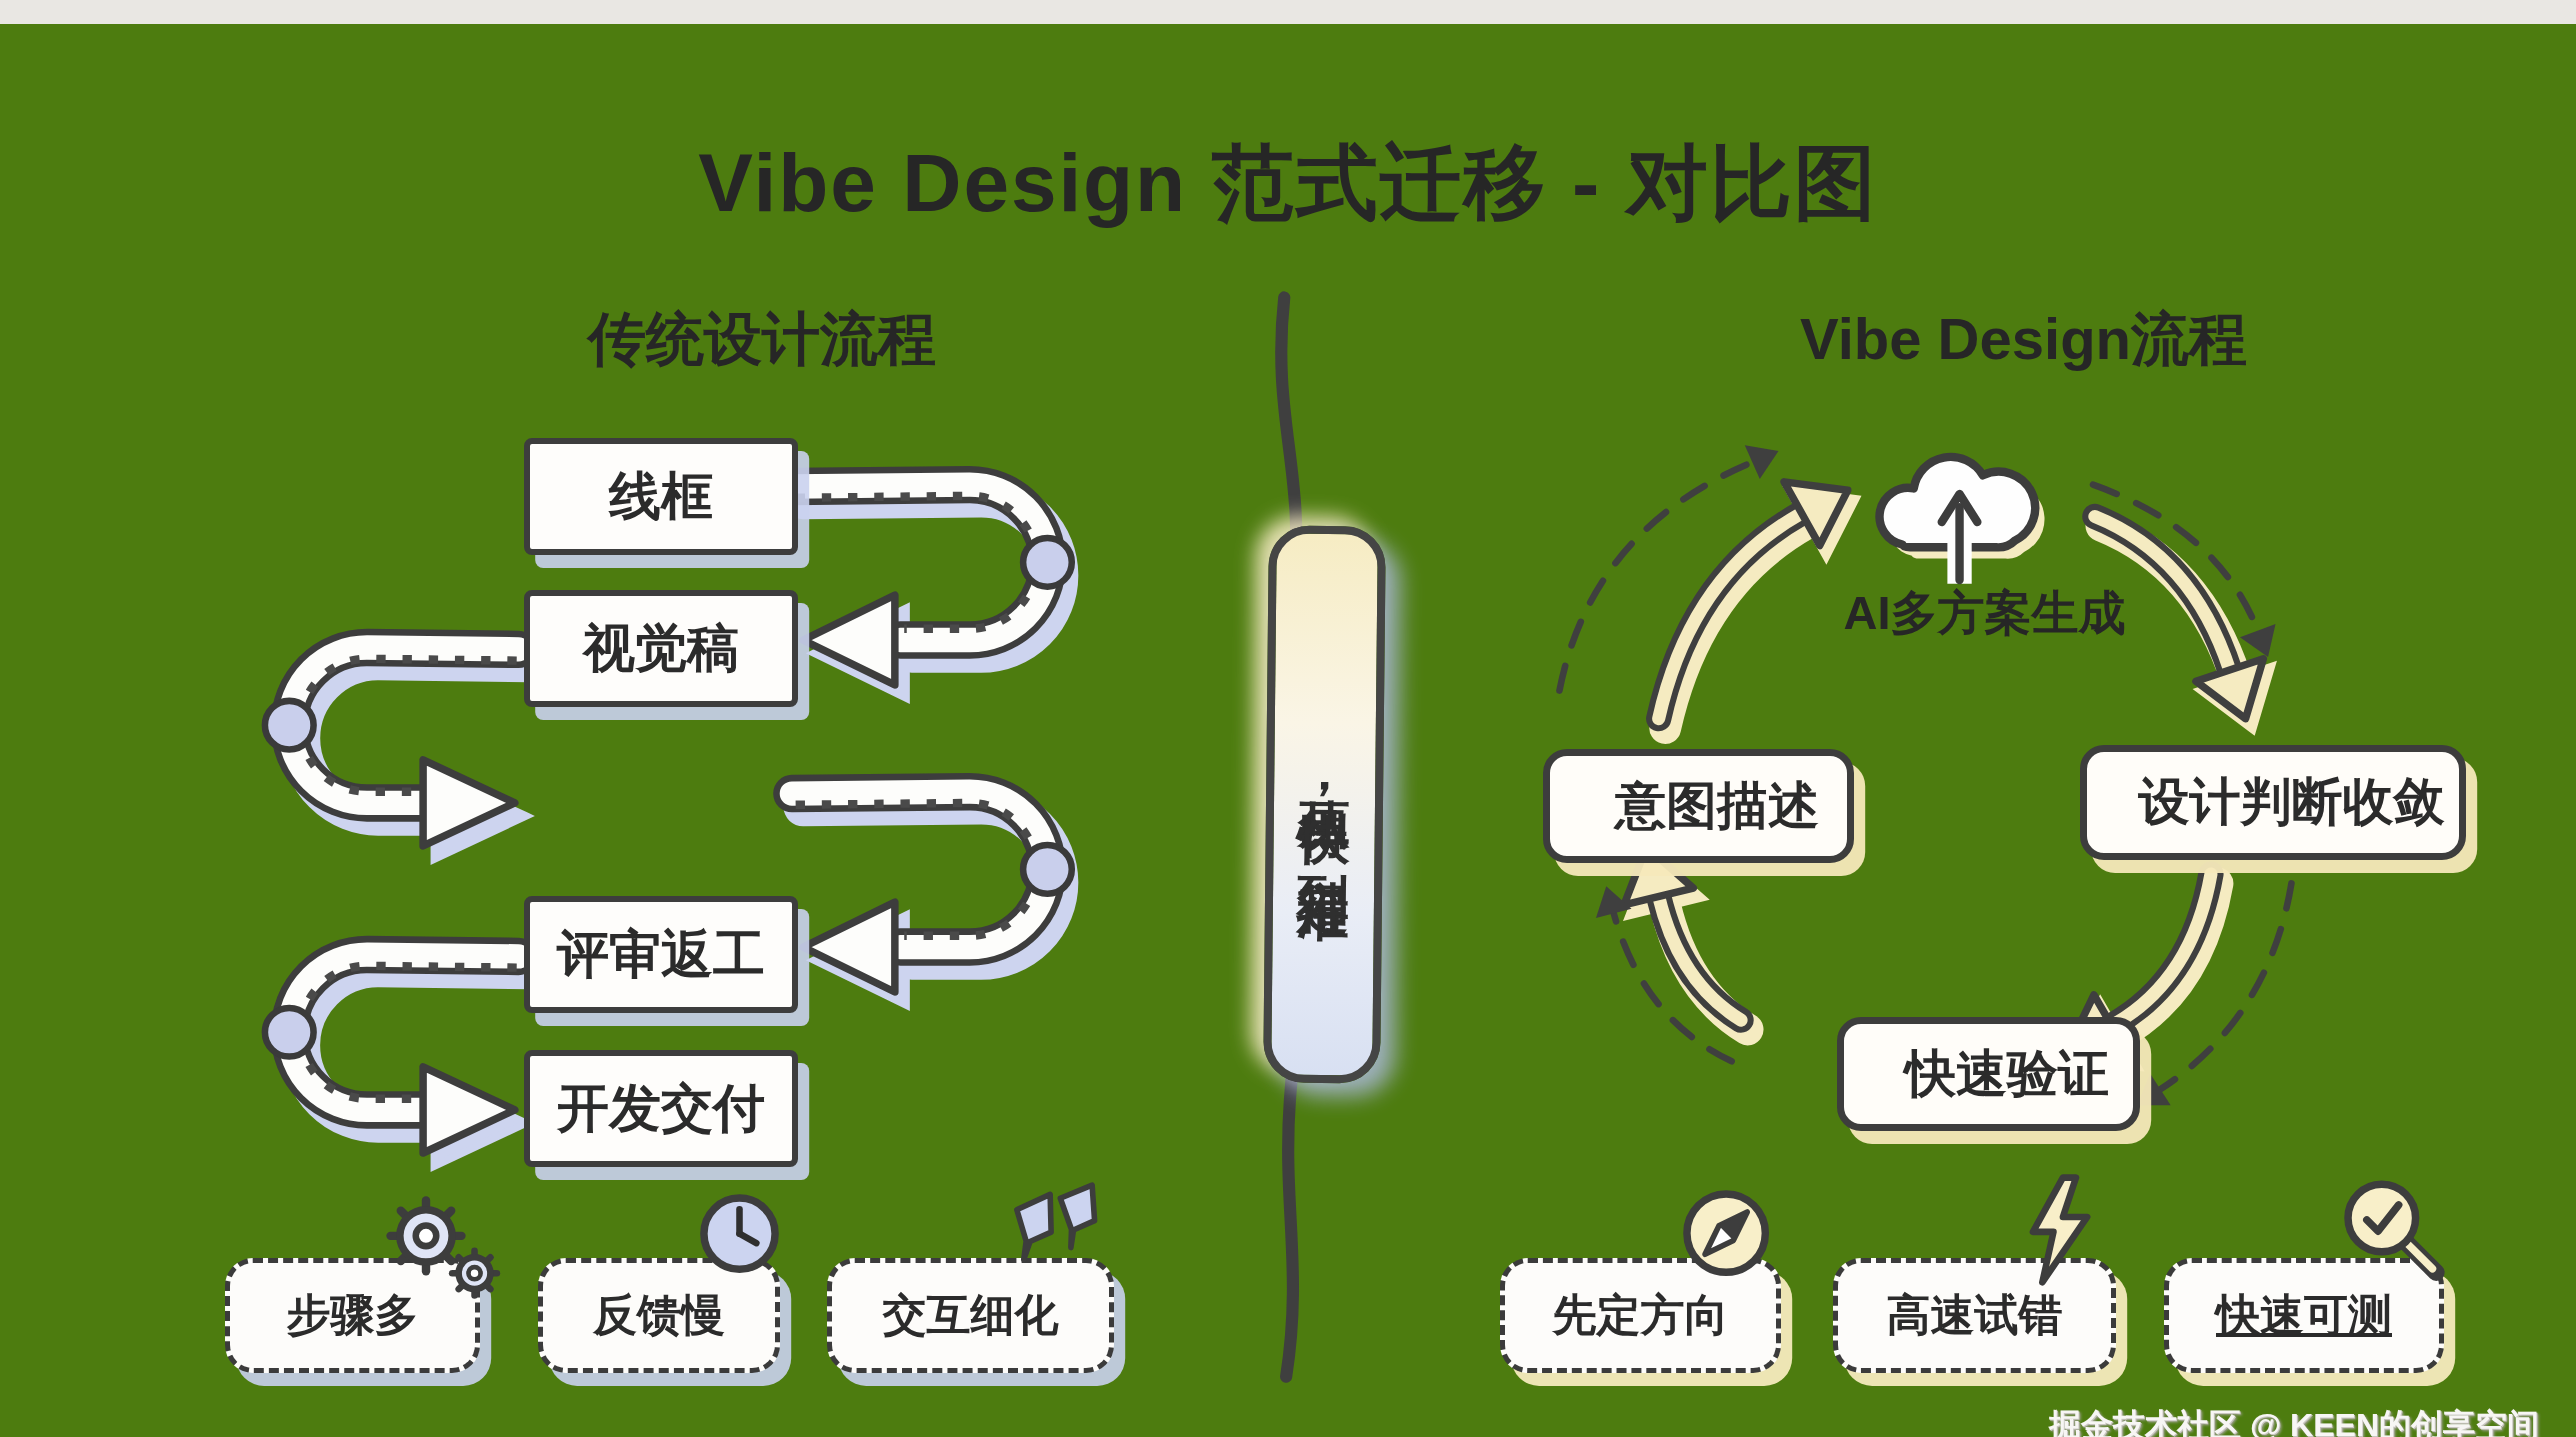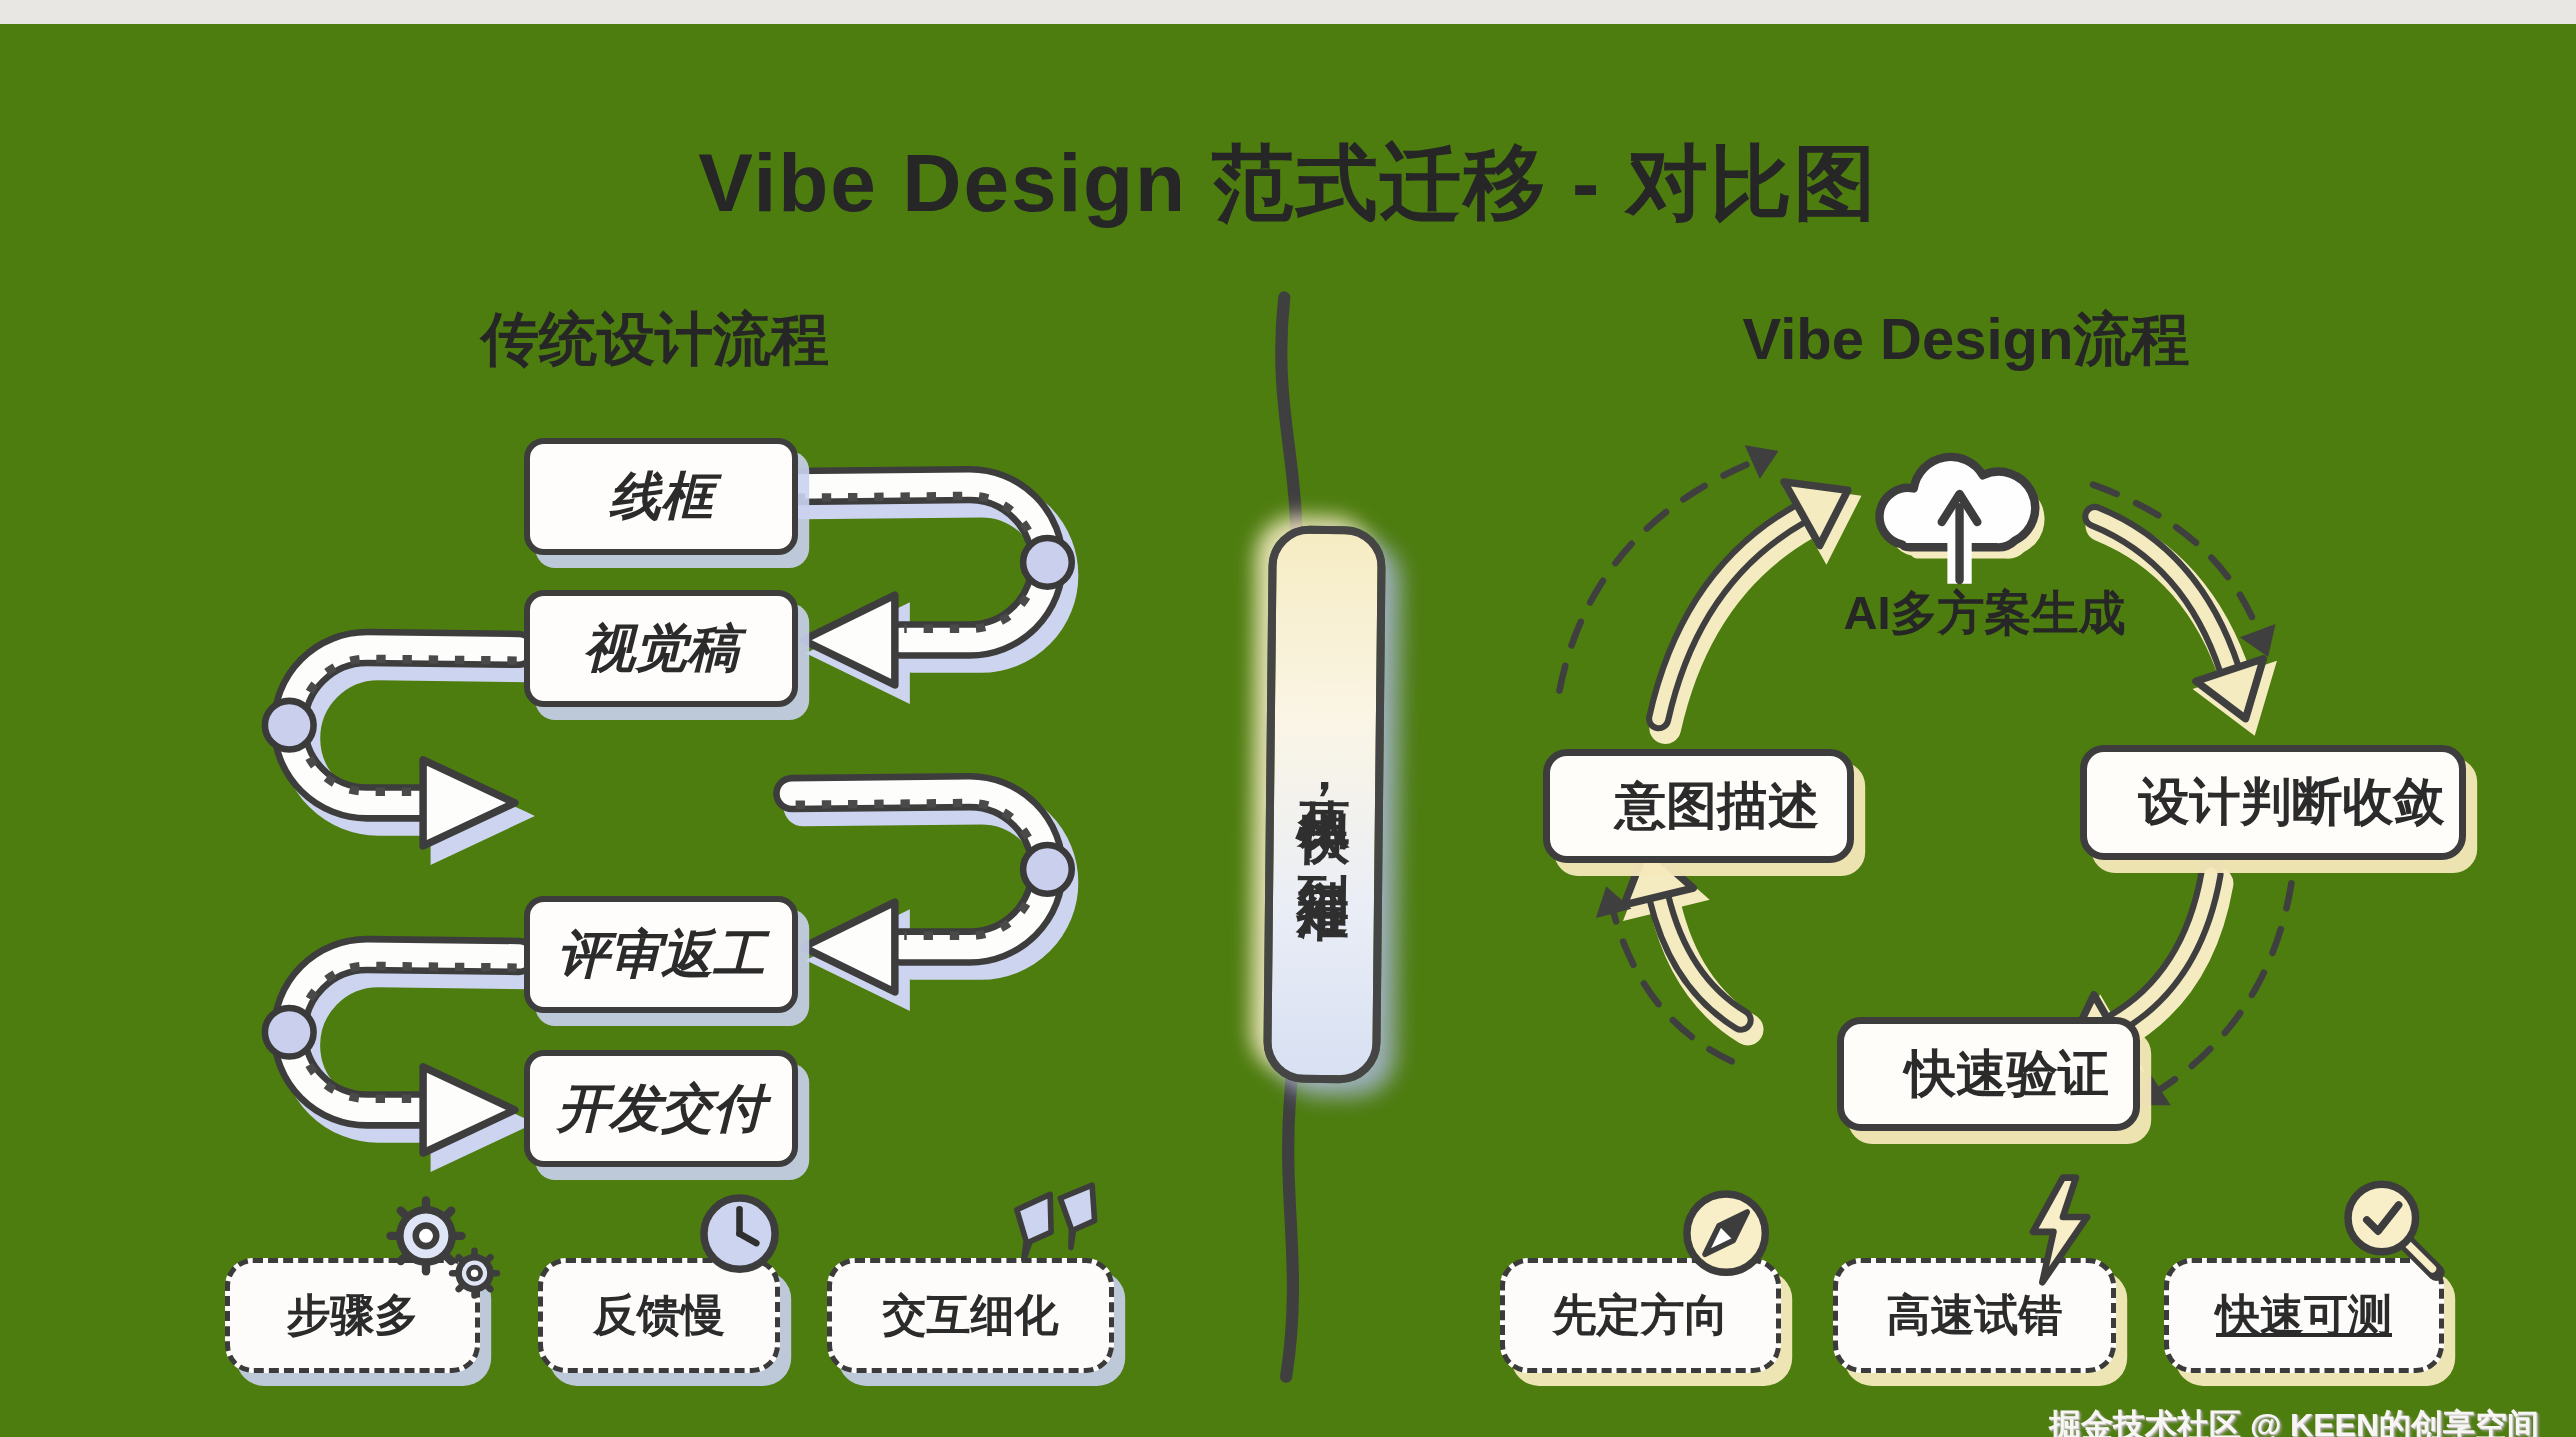--- a/index.html
+++ b/index.html
@@ -2,26 +2,26 @@
 <html style="font-size:15px"><head>
 <meta charset="utf-8">
 <style>
   html,body{margin:0;padding:0;}
   body{font-family:"Liberation Sans", sans-serif; background:#e9e7e3;}
   #canvas{position:relative;width:2576px;height:1438px;background:#4d7c0f;overflow:hidden;margin-top:24px;}
   .abs{position:absolute;}
   #drawing{position:absolute;left:0;top:0;z-index:1;}
   .txt{color:#262626;}
   .page-title{left:0;top:105px;width:2576px;text-align:center;font-size:82px;font-weight:800;letter-spacing:1.9px;z-index:2;}
-  .sec-head{top:277px;font-size:58px;font-weight:800;text-align:center;z-index:2;}
+  .sec-head{top:277px;font-size:58px;font-weight:800;text-align:right;z-index:2;}
   .sec-head.left{left:374px;width:562px;}
   .sec-head.right{left:1685px;width:562px;}
-  .flow-box{left:524px;width:262px;height:105px;background:#fefdfb;border:6.6px solid #3d3d3d;border-radius:20px;
+  .flow-box{left:524px;width:262px;height:105px;background:#fefdfb;border:6.6px solid #3d3d3d;border-radius:8px;
     box-shadow:11.2px 13px 0 rgba(202,210,238,.9);display:flex;align-items:center;justify-content:center;
-    font-size:52px;font-weight:800;color:#2b2b2b;z-index:2;font-style:italic;}
+    font-size:52px;font-weight:800;color:#2b2b2b;z-index:2;}
   .cycle-box{background:#fffdf9;border:7.5px solid #3d3d3d;border-radius:24px;
     box-shadow:11.2px 13px 0 rgba(246,233,187,.95);display:flex;align-items:center;justify-content:center;
     font-size:51px;font-weight:800;color:#2b2b2b;z-index:2;padding-left:37px;}
   .badge{height:105px;background:#fdfcfa;border:5.6px dashed #3b3b3b;border-radius:28px;
     display:flex;align-items:center;justify-content:center;font-size:44px;font-weight:800;color:#2b2b2b;z-index:2;}
   .badge.lav{box-shadow:11.2px 13px 0 rgba(202,210,238,.9);}
   .badge.yel{box-shadow:11.2px 13px 0 rgba(246,235,190,.95);}
   .icon-wrap{z-index:3;}
   #pill{left:1266px;top:502px;width:101px;height:541px;border:8.4px solid #454545;border-radius:41px;
     background:linear-gradient(180deg,#f6ecc3 0%,#faf5e6 35%,#e9edf6 70%,#d8e0f2 100%);

